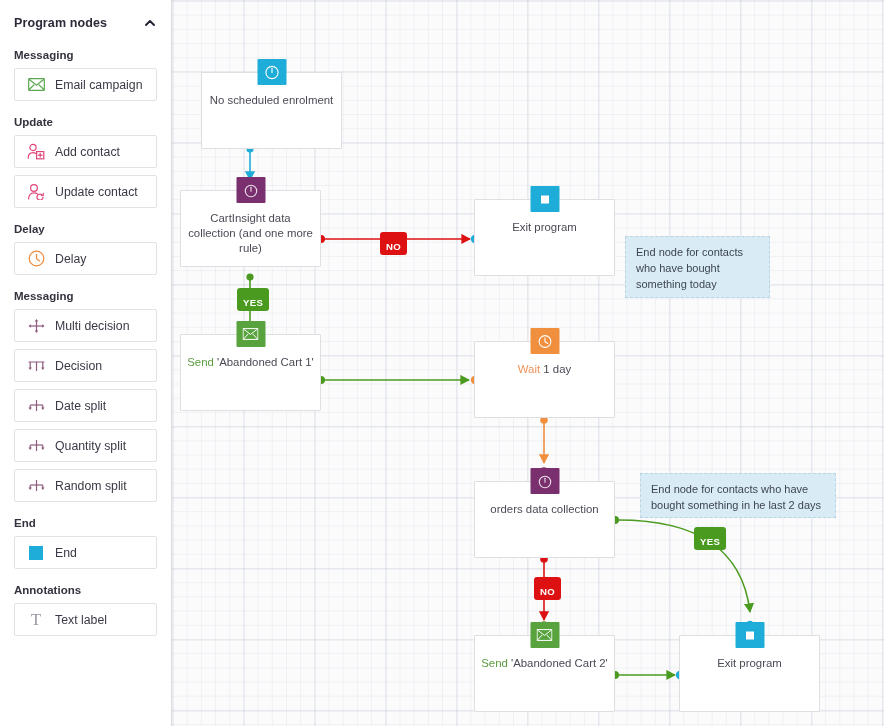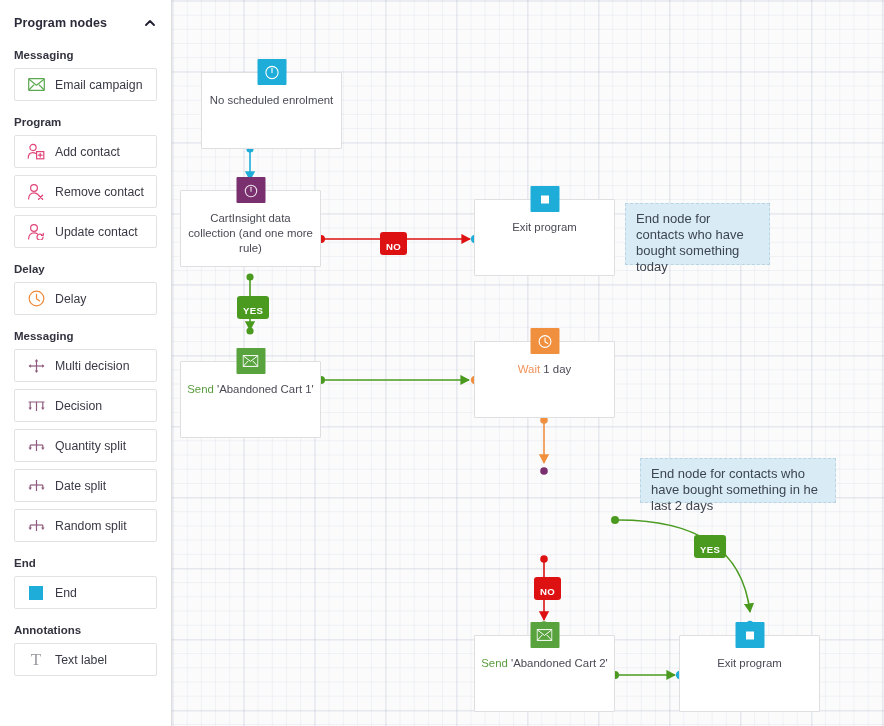--- a/index.html
+++ b/index.html
@@ -136,36 +136,37 @@
     color: #4a4a56;
   }
   .cap-accent-green { color: #5a9b3e; }
   .cap-accent-orange { color: #f0935b; }
 
   .annot {
     position: absolute;
     background: #d9ecf5;
     border: 1px dashed #b9d5e4;
     padding: 7px 10px 8px 10px;
-    font-size: 13px;
+    font-size: 11px;
     line-height: 16px;
     color: #3d4550;
+    margin-top: 33px;
   }
 
   .badge {
     position: absolute;
     font-size: 9.6px;
     font-weight: bold;
     color: #ffffff;
     border-radius: 3px;
     padding: 10px 6px 3px 6px;
     line-height: 1;
     letter-spacing: .3px;
   }
-  .badge-yes { background: #4a9a1f; margin-top: 8px; }
+  .badge-yes { background: #4a9a1f; }
   .badge-no  { background: #dd1111; }
 </style>
 </head>
 <body>
 
 <div id="app">
 
   <div id="sidebar">
     <div class="panel-header">
       <span class="panel-title">Program nodes</span>
@@ -181,41 +182,31 @@
       <span class="ic">
         <svg width="17" height="13" viewBox="0 0 17 13">
           <rect x="0.7" y="0.7" width="15.6" height="11.6" rx="0.6" fill="none" stroke="#5aa84f" stroke-width="1.2"></rect>
           <path d="M1 1.3 L8.5 7.2 L16 1.3" fill="none" stroke="#5aa84f" stroke-width="1.2"></path>
           <path d="M1 11.7 L6.2 6.6 M16 11.7 L10.8 6.6" fill="none" stroke="#5aa84f" stroke-width="1.2"></path>
         </svg>
       </span>
       <span class="lbl">Email campaign</span>
     </div>
 
-    <div class="group-title">Program</div>
+    <div class="group-title">Update</div>
     <div class="node-btn">
       <span class="ic">
         <svg width="18" height="17" viewBox="0 0 18 17">
           <circle cx="6" cy="4.5" r="3.1" fill="none" stroke="#e0457b" stroke-width="1.2"></circle>
           <path d="M1.2 15.2 c0 -3.6 2.2 -5.6 4.8 -5.6 c1 0 1.9 .3 2.7 .8" fill="none" stroke="#e0457b" stroke-width="1.2" stroke-linecap="round"></path>
           <rect x="9.6" y="8.6" width="7.2" height="7.2" fill="none" stroke="#e0457b" stroke-width="1.2"></rect>
           <path d="M13.2 10.3 v3.8 M11.3 12.2 h3.8" stroke="#e0457b" stroke-width="1.2" stroke-linecap="round"></path>
         </svg>
       </span>
       <span class="lbl">Add contact</span>
-    </div>
-    <div class="node-btn">
-      <span class="ic">
-        <svg width="18" height="17" viewBox="0 0 18 17">
-          <circle cx="7" cy="5" r="3.4" fill="none" stroke="#e0457b" stroke-width="1.2"></circle>
-          <path d="M1.6 16 c0 -4 2.4 -6.2 5.4 -6.2 c1.6 0 3 .6 4 1.7" fill="none" stroke="#e0457b" stroke-width="1.2" stroke-linecap="round"></path>
-          <path d="M11.6 12.2 l4 4 M15.6 12.2 l-4 4" stroke="#e0457b" stroke-width="1.3" stroke-linecap="round"></path>
-        </svg>
-      </span>
-      <span class="lbl">Remove contact</span>
     </div>
     <div class="node-btn">
       <span class="ic">
         <svg width="18" height="17" viewBox="0 0 18 17">
           <circle cx="7" cy="5" r="3.4" fill="none" stroke="#e0457b" stroke-width="1.2"></circle>
           <path d="M1.6 16 c0 -4 2.4 -6.2 5.4 -6.2 c1.4 0 2.7 .5 3.7 1.3" fill="none" stroke="#e0457b" stroke-width="1.2" stroke-linecap="round"></path>
           <path d="M16 14.1 a3 3 0 1 1 -1.4 -2.5" fill="none" stroke="#e0457b" stroke-width="1.2" stroke-linecap="round"></path>
           <path d="M16.3 10.4 v1.9 h-1.9" fill="none" stroke="#e0457b" stroke-width="1.2" stroke-linecap="round" stroke-linejoin="round"></path>
         </svg>
       </span>
@@ -262,33 +253,33 @@
     <div class="node-btn">
       <span class="ic">
         <svg width="19" height="16" viewBox="0 0 19 16">
           <path d="M9.5 2 V13" stroke="#8e5a7e" stroke-width="1.2"></path>
           <path d="M3.2 7 H15.8" stroke="#8e5a7e" stroke-width="1.2"></path>
           <path d="M3.2 7 V10.5 M15.8 7 V10.5" stroke="#8e5a7e" stroke-width="1.2"></path>
           <path d="M1.5 9.6 L3.2 12 L4.9 9.6" fill="#8e5a7e"></path>
           <path d="M14.1 9.6 L15.8 12 L17.5 9.6" fill="#8e5a7e"></path>
         </svg>
       </span>
-      <span class="lbl">Quantity split</span>
+      <span class="lbl">Date split</span>
     </div>
     <div class="node-btn">
       <span class="ic">
         <svg width="19" height="16" viewBox="0 0 19 16">
           <path d="M9.5 2 V13" stroke="#8e5a7e" stroke-width="1.2"></path>
           <path d="M3.2 7 H15.8" stroke="#8e5a7e" stroke-width="1.2"></path>
           <path d="M3.2 7 V10.5 M15.8 7 V10.5" stroke="#8e5a7e" stroke-width="1.2"></path>
           <path d="M1.5 9.6 L3.2 12 L4.9 9.6" fill="#8e5a7e"></path>
           <path d="M14.1 9.6 L15.8 12 L17.5 9.6" fill="#8e5a7e"></path>
         </svg>
       </span>
-      <span class="lbl">Date split</span>
+      <span class="lbl">Quantity split</span>
     </div>
     <div class="node-btn">
       <span class="ic">
         <svg width="19" height="16" viewBox="0 0 19 16">
           <path d="M9.5 2 V13" stroke="#8e5a7e" stroke-width="1.2"></path>
           <path d="M3.2 7 H15.8" stroke="#8e5a7e" stroke-width="1.2"></path>
           <path d="M3.2 7 V10.5 M15.8 7 V10.5" stroke="#8e5a7e" stroke-width="1.2"></path>
           <path d="M1.5 9.6 L3.2 12 L4.9 9.6" fill="#8e5a7e"></path>
           <path d="M14.1 9.6 L15.8 12 L17.5 9.6" fill="#8e5a7e"></path>
         </svg>
@@ -388,21 +379,21 @@
 
     <div class="pnode" style="left:302px; top:199px; width:141px; height:77px;">
       <div class="head" style="background:#1eadd8;">
         <svg width="15" height="15" viewBox="0 0 15 15">
             <rect x="3.5" y="3.5" width="8" height="8" fill="#ffffff"></rect>
           </svg>
       </div>
       <div class="caption">Exit program</div>
     </div>
 
-    <div class="pnode" style="left:8px; top:361px; width:141px; height:77px;">
+    <div class="pnode" style="left:8px; top:334px; width:141px; height:77px;">
       <div class="head" style="background:#58a33e;">
         <svg width="16" height="12" viewBox="0 0 16 12">
           <rect x="0.6" y="0.6" width="14.8" height="10.8" fill="none" stroke="#fff" stroke-width="1"></rect>
           <path d="M1 1 L8 6.4 L15 1" fill="none" stroke="#fff" stroke-width="1"></path>
           <path d="M1 11 L5.7 6 M15 11 L10.3 6" fill="none" stroke="#fff" stroke-width="1"></path>
         </svg>
       </div>
       <div class="caption">
         <span class="cap-accent-green">Send</span><span> 'Abandoned Cart 1'</span>
       </div>
@@ -413,20 +404,29 @@
         <svg width="15" height="15" viewBox="0 0 15 15">
           <circle cx="7.5" cy="7.5" r="5.9" fill="none" stroke="#fff" stroke-width="1.1"></circle>
           <path d="M7.5 4 V7.8 L10.2 9.5" fill="none" stroke="#fff" stroke-width="1.1" stroke-linecap="round" stroke-linejoin="round"></path>
         </svg>
       </div>
       <div class="caption">
         <span class="cap-accent-orange">Wait</span><span> 1 day</span>
       </div>
     </div>
 
+    <div class="pnode" style="left:302px; top:481px; width:141px; height:77px;">
+      <div class="head" style="background:#7a2f6e;">
+        <svg width="15" height="15" viewBox="0 0 15 15">
+          <circle cx="7.5" cy="8" r="5.7" fill="none" stroke="#ffffff" stroke-width="1.1" opacity="0.85"></circle>
+          <path d="M7.5 4.2 V8.2" stroke="#ffffff" stroke-width="1.1" stroke-linecap="round" opacity="0.85"></path>
+        </svg>
+      </div>
+      <div class="caption">orders data collection</div>
+    </div>
 
     <div class="pnode" style="left:302px; top:635px; width:141px; height:77px;">
       <div class="head" style="background:#58a33e;">
         <svg width="16" height="12" viewBox="0 0 16 12">
           <rect x="0.6" y="0.6" width="14.8" height="10.8" fill="none" stroke="#fff" stroke-width="1"></rect>
           <path d="M1 1 L8 6.4 L15 1" fill="none" stroke="#fff" stroke-width="1"></path>
           <path d="M1 11 L5.7 6 M15 11 L10.3 6" fill="none" stroke="#fff" stroke-width="1"></path>
         </svg>
       </div>
       <div class="caption">
@@ -442,16 +442,16 @@
       </div>
       <div class="caption">Exit program</div>
     </div>
 
     <div class="badge badge-no" style="left:208px; top:232px;">NO</div>
     <div class="badge badge-yes" style="left:65px;  top:288px;">YES</div>
     <div class="badge badge-no" style="left:362px; top:577px;">NO</div>
     <div class="badge badge-yes" style="left:522px; top:527px;">YES</div>
 
     <div class="annot" style="left:453px; top:203px; width:145px; height:62px;">End node for contacts who have bought something today</div>
-    <div class="annot" style="left:468px; top:458px; width:196px; height:45px;">End node for contacts who have bought something in he last 2 days</div>
+    <div class="annot" style="left:468px; top:440px; width:196px; height:45px;">End node for contacts who have bought something in he last 2 days</div>
 
   </div>
 </div>
 
 </body></html>

